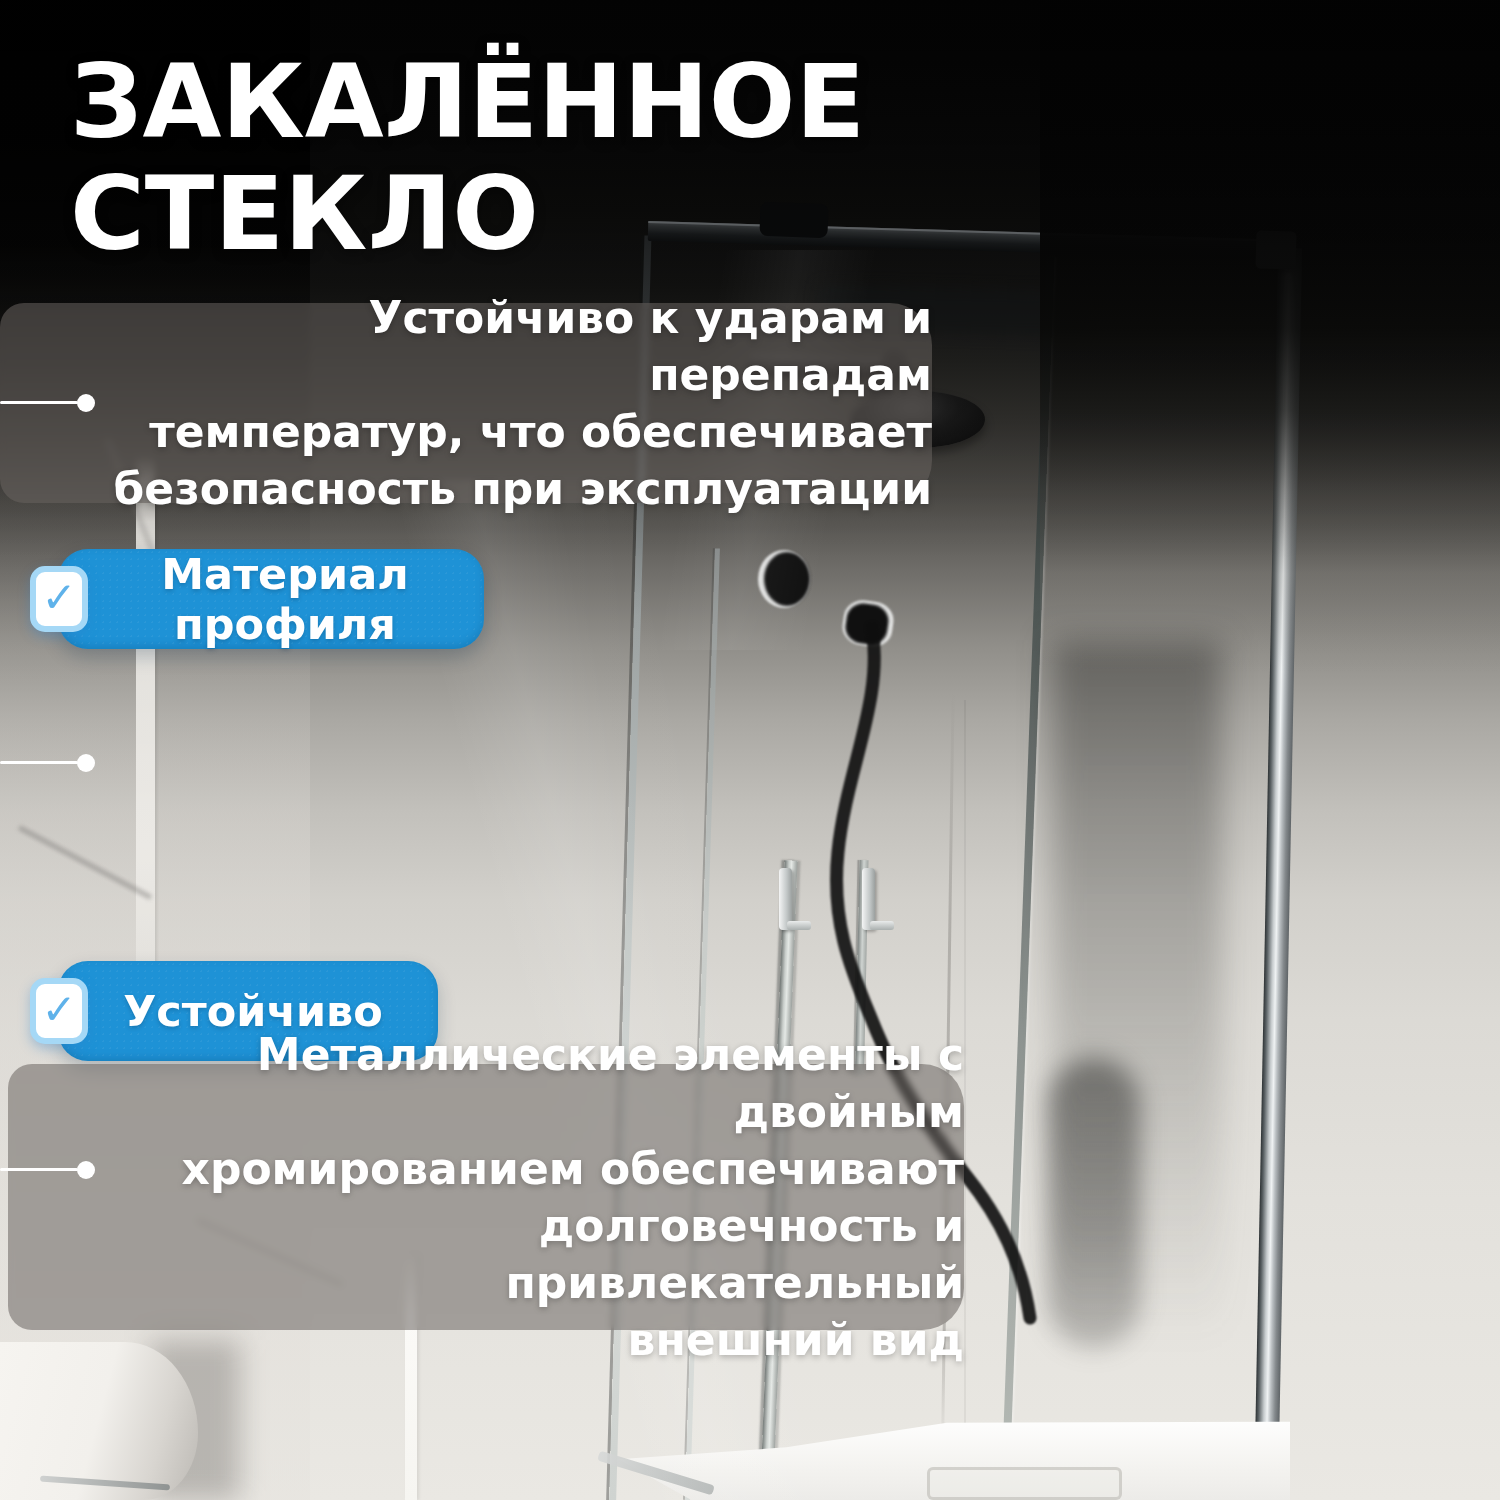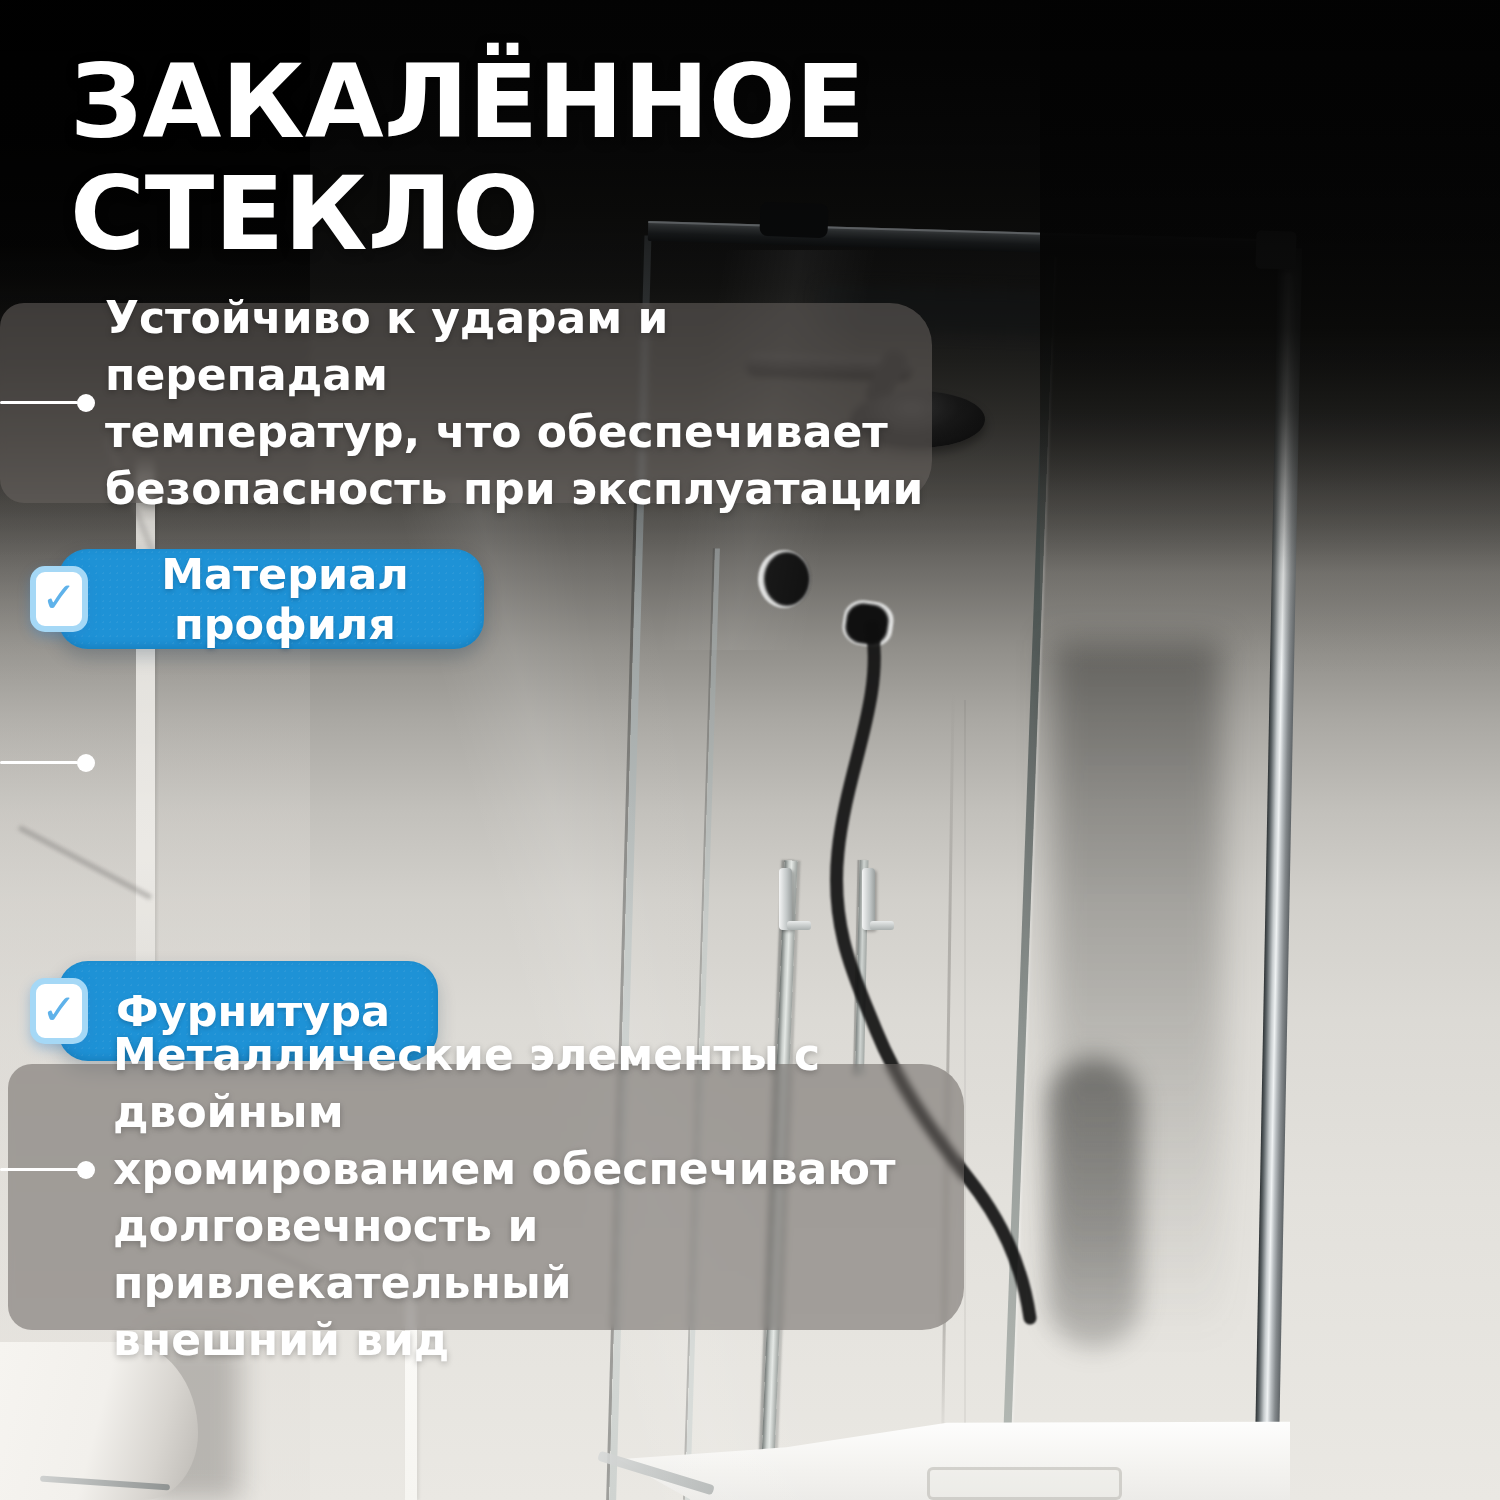--- a/index.html
+++ b/index.html
@@ -107,21 +107,21 @@
     background:linear-gradient(76deg,rgba(255,255,255,0) 34%,rgba(255,255,255,.09) 42%,rgba(255,255,255,.02) 50%,rgba(255,255,255,0) 58%);}
   .sheen2{left:300px;top:250px;width:700px;height:400px;
     background:linear-gradient(100deg,rgba(255,255,255,0) 55%,rgba(255,255,255,.05) 65%,rgba(255,255,255,0) 75%);}
 
   
   .multiline{white-space:pre-line;}
   .title{left:70px;top:46px;margin:0;color:var(--text,#fff);font-size:102px;font-weight:bold;
     line-height:1.1;letter-spacing:0px;text-shadow:0 3px 12px rgba(0,0,0,.4);
     font-family:"DejaVu Sans","Liberation Sans",sans-serif;}
   .card{background:rgba(105,100,96,.55);border-radius:42px;display:flex;align-items:center;
-    backdrop-filter:blur(3px);}
+    backdrop-filter:blur(3px);text-align:right;}
   .card p{margin:0;padding-left:105px;color:#fff;font-weight:bold;font-size:44px;line-height:57px;
     text-shadow:0 2px 6px rgba(0,0,0,.25);}
   .card.c1{left:0;top:303px;width:932px;height:200px;border-top-left-radius:24px;border-bottom-left-radius:24px;}
   .card.c2{left:0;top:645px;width:953px;height:233px;border-top-left-radius:24px;border-bottom-left-radius:24px;}
   .card.c3{left:0;top:1064px;width:956px;height:266px;border-top-left-radius:24px;border-bottom-left-radius:24px;margin-left:8px;}
   .connector .cline{position:absolute;left:0;width:78px;height:3px;background:#fff;border-radius:2px;}
   .connector .cdot{position:absolute;width:18px;height:18px;border-radius:50%;background:#fff;}
   .badge{background:var(--badge-blue,#1e92d6);border-radius:30px;display:flex;align-items:center;justify-content:center;
     background-image:radial-gradient(rgba(255,255,255,.06) 1px,transparent 1px);background-size:7px 7px;
     box-shadow:inset 0 -3px 8px rgba(0,60,100,.22),0 8px 18px rgba(10,40,70,.22);}
@@ -217,21 +217,21 @@
 
   <div class="connector">
     <span class="cline" style="top:761px"></span>
     <span class="cdot" style="left:77px;top:754px"></span>
   </div>
 
   <div class="badge b2">
     <span class="checkbox">
         <span class="check">✓</span>
       </span>
-    <span class="badge-label">Фурнитура</span>
+    <span class="badge-label">Устойчиво</span>
   </div>
 
   <section class="card c3">
     <p class="multiline">Металлические элементы с двойным
 хромированием обеспечивают
 долговечность и привлекательный
 внешний вид</p>
   </section>
   <div class="connector">
     <span class="cline" style="top:1168px"></span>

